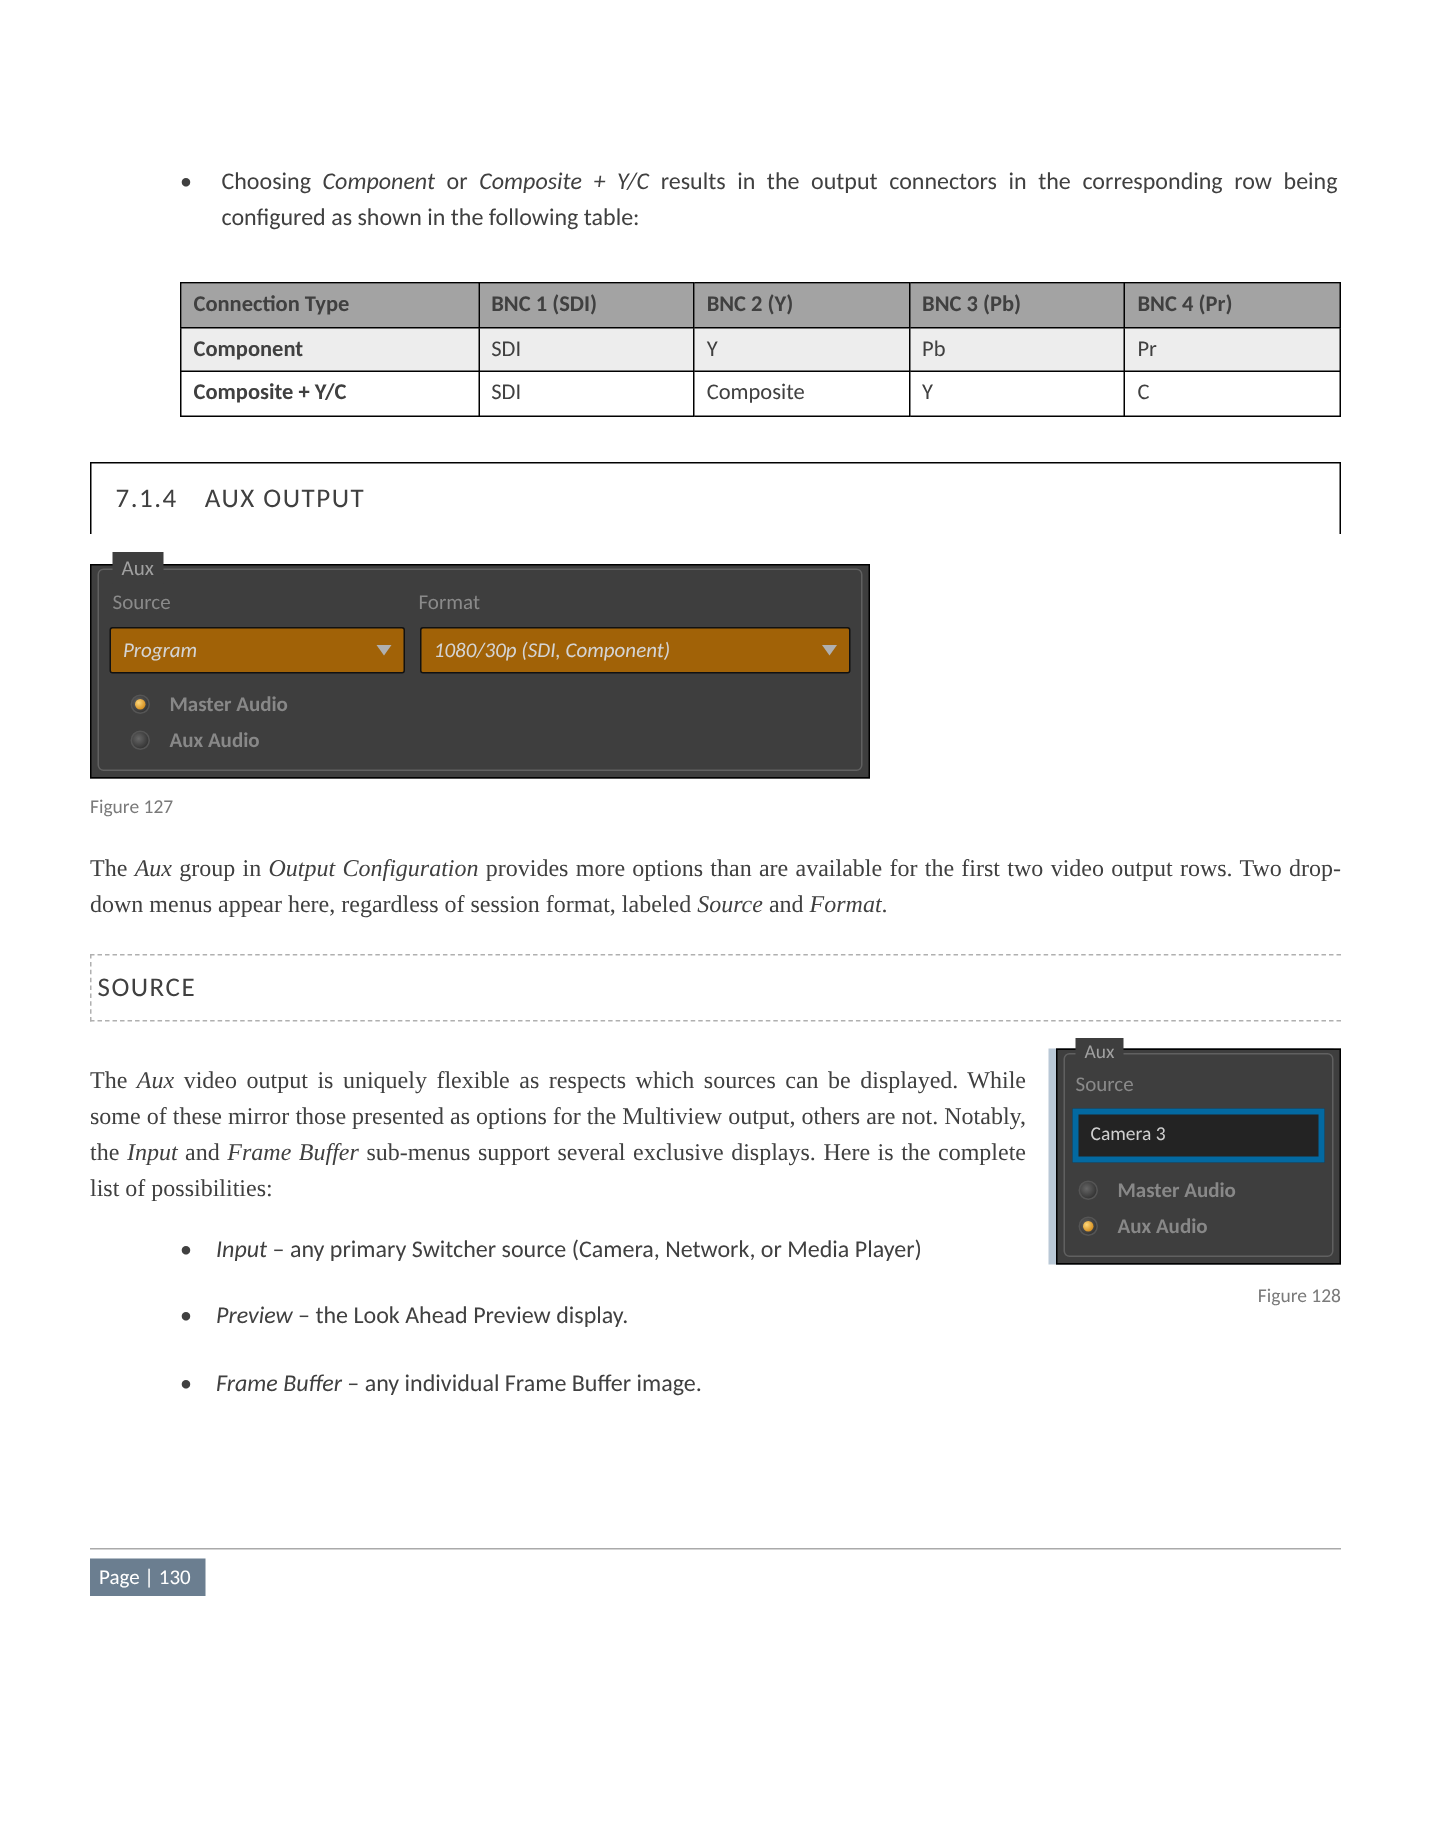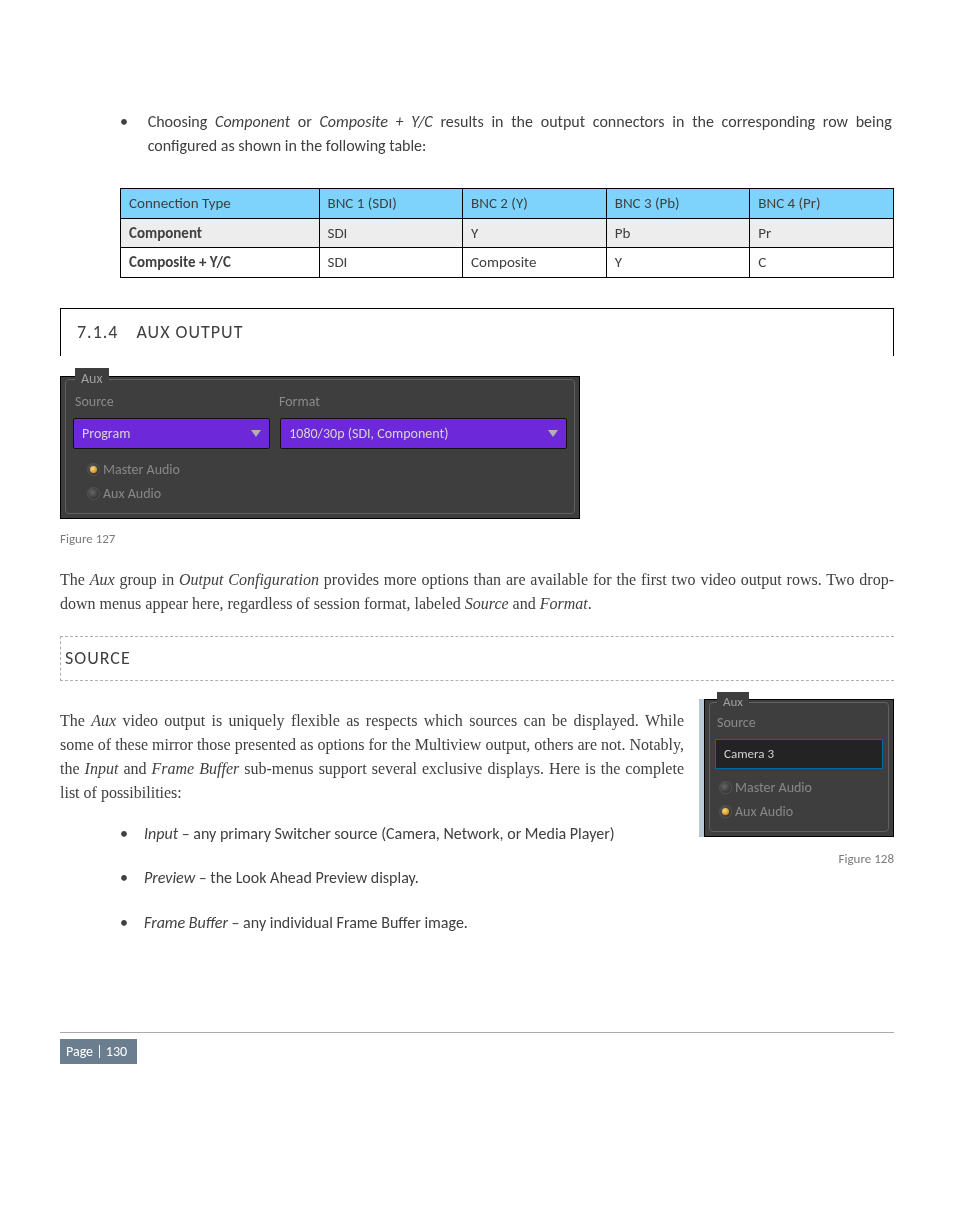--- a/index.html
+++ b/index.html
@@ -25,21 +25,21 @@
     margin: 30px 0 30px 60px;
     width: calc(100% - 60px);
     font-size: 15px;
   }
   table.conntable th, table.conntable td {
     border: 1px solid #000;
     padding: 3px 8px;
     text-align: left;
     font-weight: normal;
   }
-  table.conntable tr.head th { background: #7dd3fc; font-weight: normal; }
+  table.conntable tr.head th { background: #a3a3a3; font-weight: bold; }
   table.conntable tr.shade td { background: #ededed; }
   table.conntable td.lbl, table.conntable th.lbl {
     font-weight: bold;
     width: 170px;
   }
   table.conntable td.slim, table.conntable th.slim { width: 123px; margin-left: 21px; }
 
   .section-hdr {
     border: 1px solid #000;
     border-bottom: none;
@@ -72,44 +72,46 @@
     top: 2px; left: 4px; right: 4px; bottom: 4px;
     border: 1px solid #606060;
     border-radius: 4px;
     pointer-events: none;
   }
   .aux-row1 { display: flex; align-items: center; gap: 10px; margin-bottom: 6px; }
   .aux-label { color: #8a8a8a; font-size: 14px; flex: 1; padding-left: 2px; }
   .aux-label.fmt { flex: 1.5; }
   .aux-row2 { display: flex; gap: 10px; margin-bottom: 10px; }
   .dd {
-    background: #6d28d9;
+    background: #a16207;
     border: 1px solid #111;
     border-radius: 2px;
     color: #d4d4d4;
     font-size: 14px;
     padding: 4px 8px;
     display: flex;
     align-items: center;
     justify-content: space-between;
     flex: 1;
+    font-style: italic;
   }
   .dd.fmt { flex: 1.5; }
   .dd .tri {
     width: 0; height: 0;
     border-left: 5px solid transparent;
     border-right: 5px solid transparent;
     border-top: 7px solid #b0b0b0;
   }
   .radio-group { margin: 6px 0 4px 14px; }
   .radio-item {
     display: flex; align-items: center;
     color: #888; font-size: 14px;
     margin: 3px 0;
-    gap: 3px;
+    gap: 13px;
+    font-weight: bold;
   }
   .radio-dot {
     width: 13px; height: 13px;
     border-radius: 50%;
     background: radial-gradient(circle at 40% 40%, #666, #222);
     border: 1px solid #555;
     position: relative;
   }
   .radio-dot.sel::after {
     content: "";
@@ -150,21 +152,21 @@
   .mini-panel {
     background: #3e3e3e;
     padding: 12px 10px 10px 10px;
     position: relative;
     border: 1px solid #000;
     box-shadow: -5px 0 0 #b9c8d6;
   }
   .mini-panel .fieldset-notch { top: -8px; left: 12px; font-size: 13px; }
   .mini-dd {
     background: #232323;
-    border: 1px solid #0369a1;
+    border: 4px solid #0369a1;
     color: #d0d0d0;
     font-size: 13px;
     padding: 4px 8px;
     margin: 6px 0 8px 0;
   }
 
   ul.srclist { list-style: none; margin: 14px 0 0 60px; }
   ul.srclist li { margin: 14px 0; line-height: 1.9; }
   ul.srclist li .bullet { display: inline-block; width: 24px; }
 

